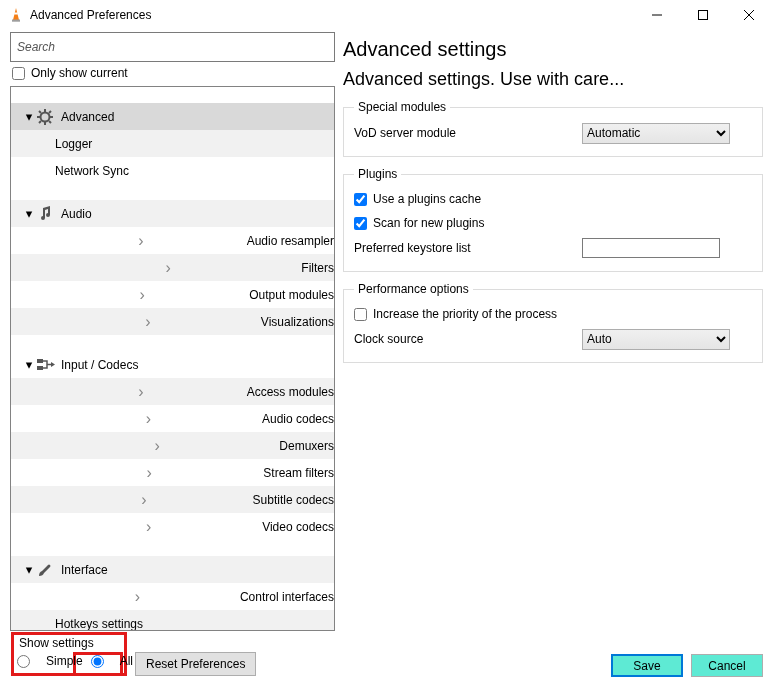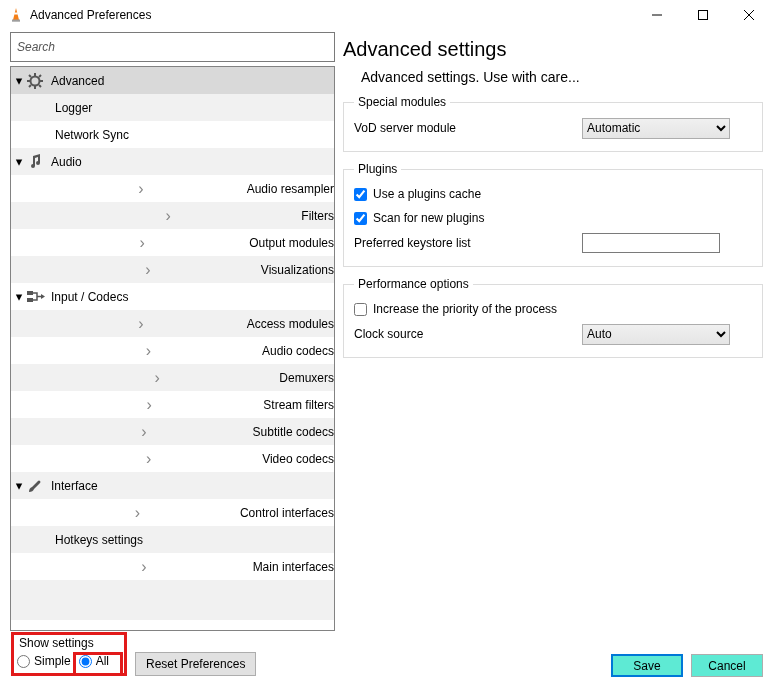--- a/index.html
+++ b/index.html
@@ -83,21 +83,21 @@
     position:absolute; inset:0;
     overflow-y: scroll;
   }
   .row {
     height: 27px;
     display: flex;
     align-items: center;
     font-size: 12px;
     white-space: nowrap;
   }
-  .lvl0 { padding-left: 0; }
+  .lvl0 { padding-left: 10px; margin-top: 16px; }
   .lvl1 { padding-left: 26px; }
   .row.shade { background: #f1f1f1; }
   .row.sel  { background: #d9d9d9; }
   .row .chev {
     width: 16px; text-align: center;
     color: #555; font-size: 13px; line-height: 1;
   }
   .row .chev.down::before { content: "▾"; color:#000;}
   .row .chev.right::before { content: "›"; font-size:16px; color:#888;}
   .row .ico { width: 22px; display:flex; align-items:center; justify-content:flex-start; }
@@ -126,40 +126,39 @@
   }
   .showset-label {
     position: absolute; left: 6px; top: 4px;
     background: #fff; padding: 0 2px;
     font-size: 12px;
   }
   .radios {
     position:absolute; left:6px; top:22px;
     display:flex; align-items:center; gap:4px;
   }
-  .radios label { display:flex; align-items:center; gap:4px; }
+  .radios label { display:flex; align-items:center; gap:16px; }
   .radios input { margin:0; }
 
   .reset-btn {
     position:absolute; left:124px; top:20px;
     height: 24px; padding: 0 10px;
     background: #e1e1e1;
     border: 1px solid #adadad;
     font-family: inherit; font-size:12px;
   }
 
   
   .hdr {
     font-size: 20px;
     padding: 6px 0 4px 0;
   }
   .desc {
-    font-size: 14px;
+    font-size: 18px;
     padding: 4px 0 10px 0;
-    margin-left: 18px;
   }
   fieldset.grp {
     border: 1px solid #dcdcdc;
     margin: 0 0 10px 0;
     padding: 6px 10px 10px 10px;
   }
   fieldset.grp legend {
     font-size: 12px;
     padding: 0 4px;
     color: #000;
@@ -237,20 +236,24 @@
         <line x1="0" y1="0" x2="10" y2="10" stroke="#000"></line>
         <line x1="10" y1="0" x2="0" y2="10" stroke="#000"></line>
       </svg>
   </div>
 </div>
 
 <div class="content">
 
   <div class="left">
     <input class="search" placeholder="Search" style="">
+    <label class="onlyshow">
+      <input type="checkbox" style="">
+      <span>Only show current</span>
+    </label>
 
     <div class="tree-wrap">
       <div class="tree">
 
         <div class="row lvl0 sel">
           <span class="chev down"></span>
           <span class="ico">
             <svg width="16" height="16" viewBox="0 0 16 16">
                 <circle cx="8" cy="8" r="4.5" fill="none" stroke="#555" stroke-width="2"></circle>
                 <g stroke="#555" stroke-width="2">

